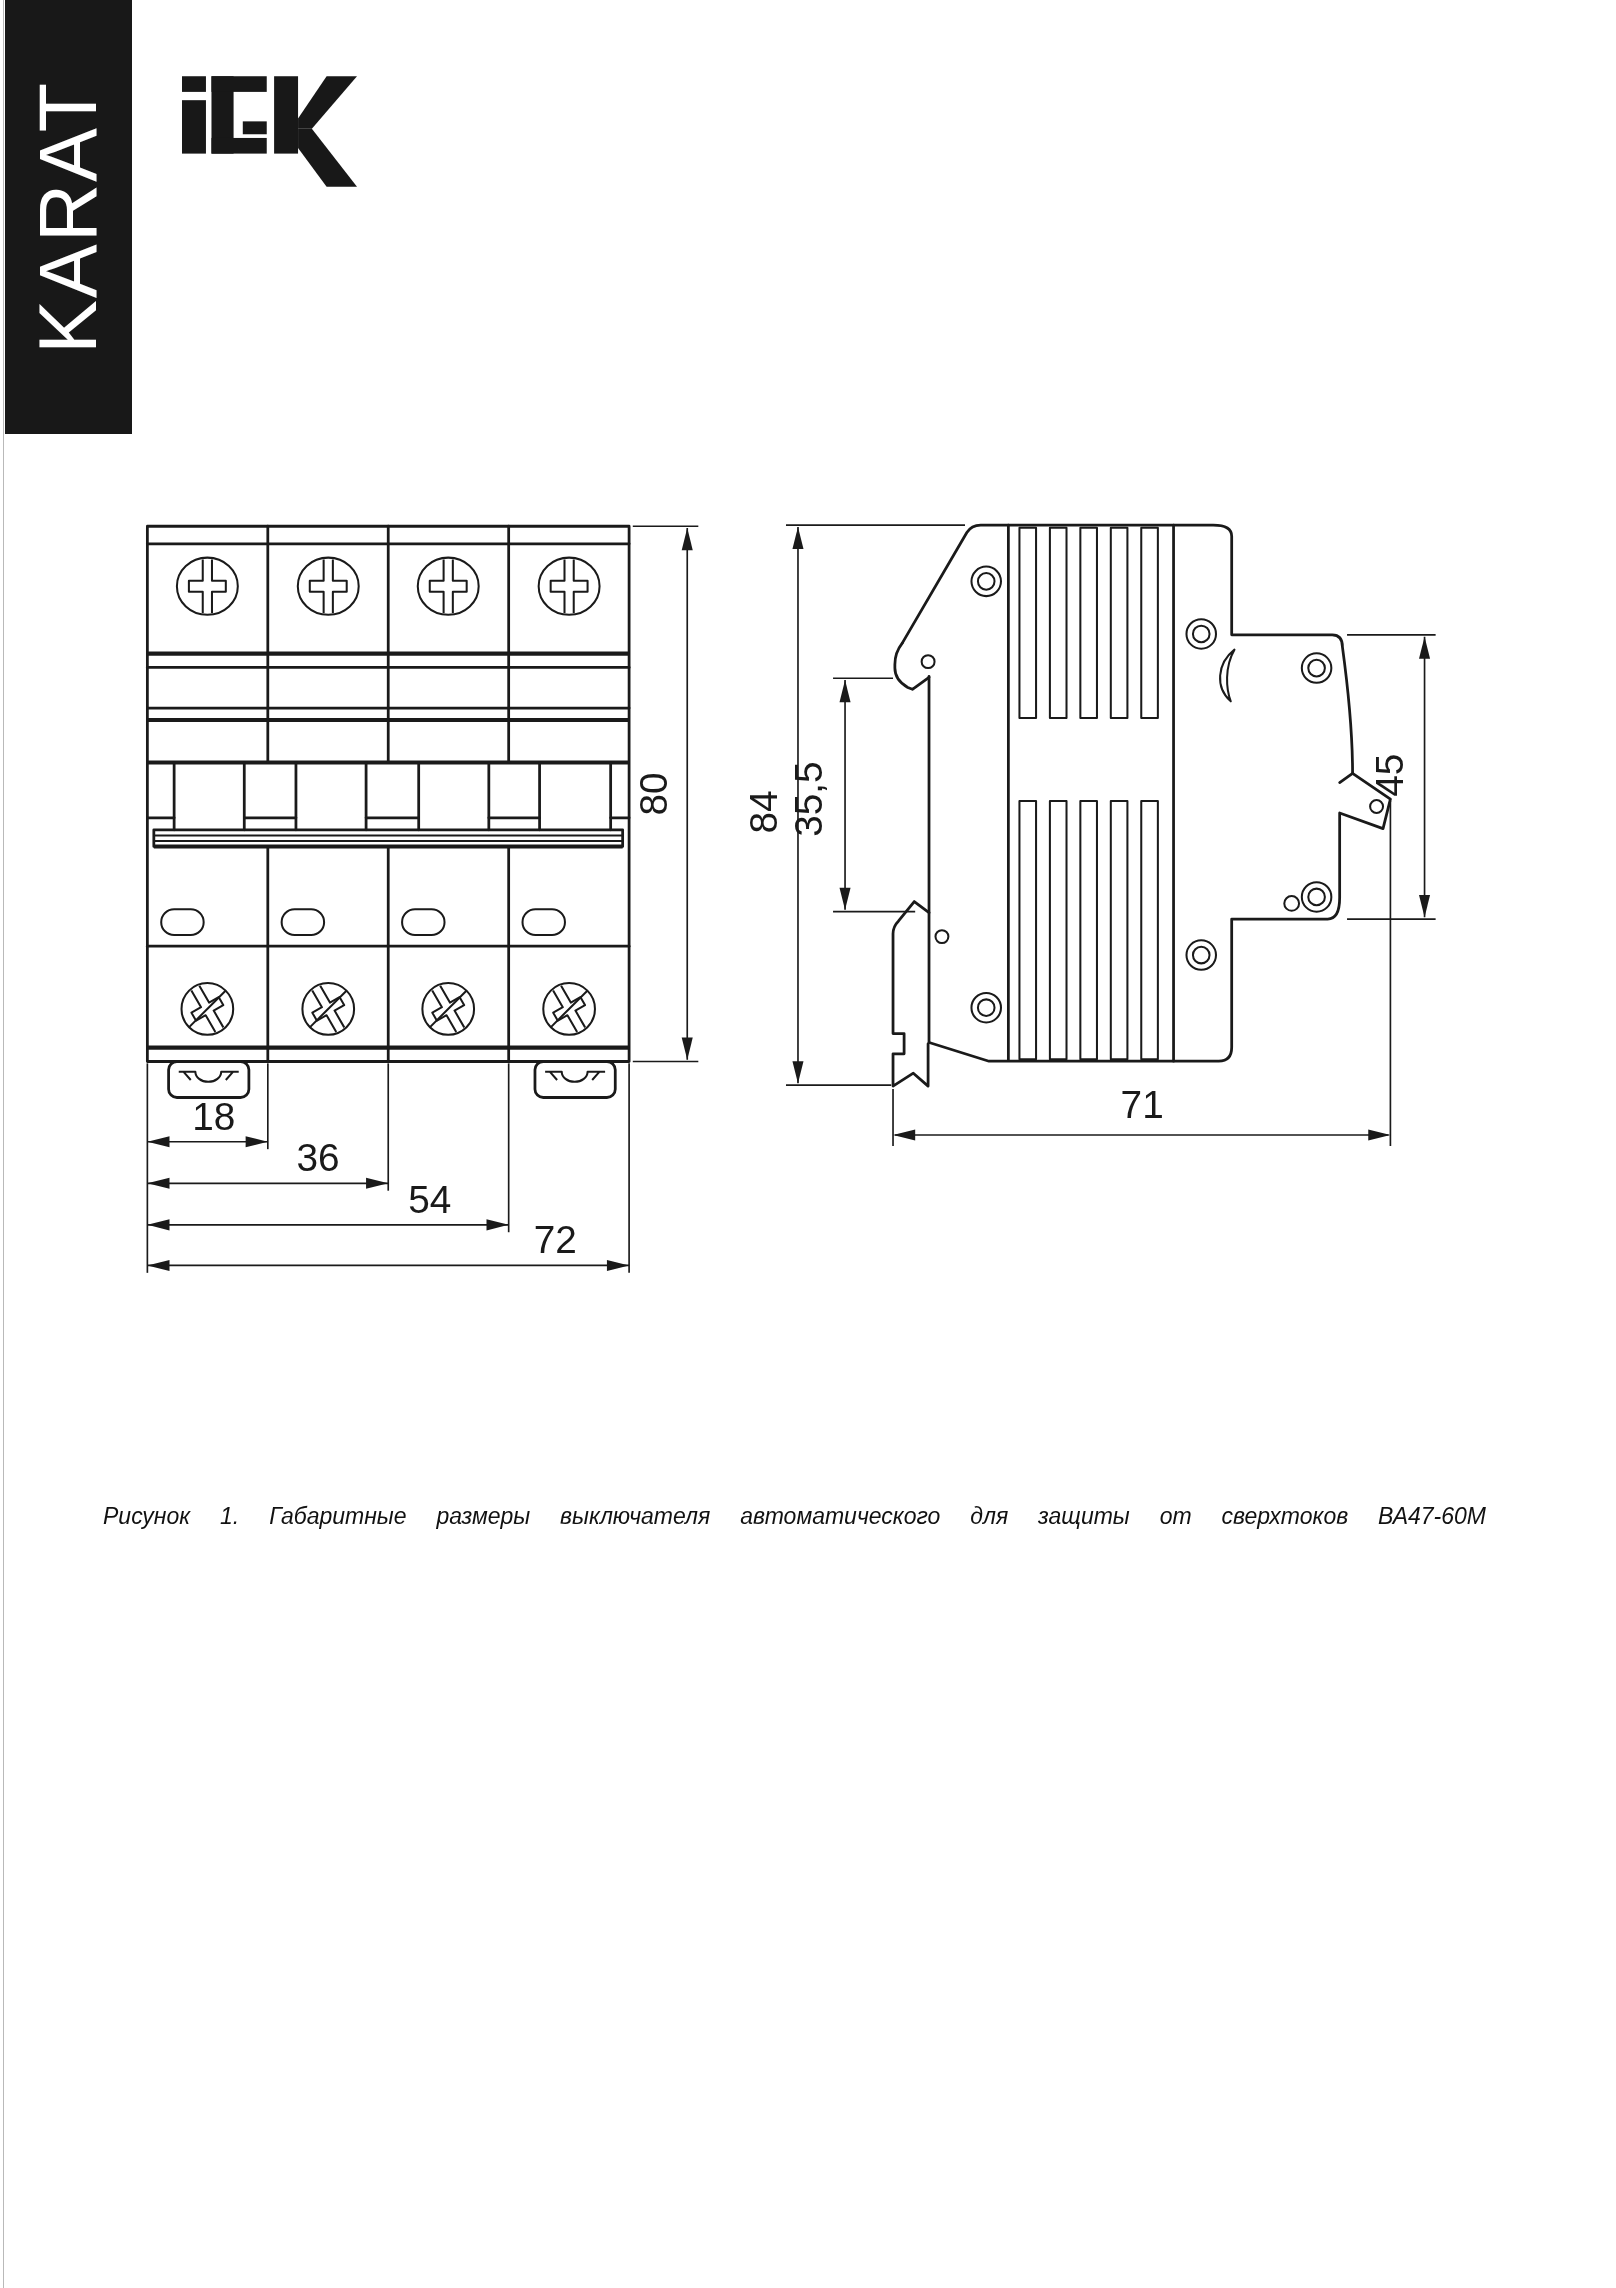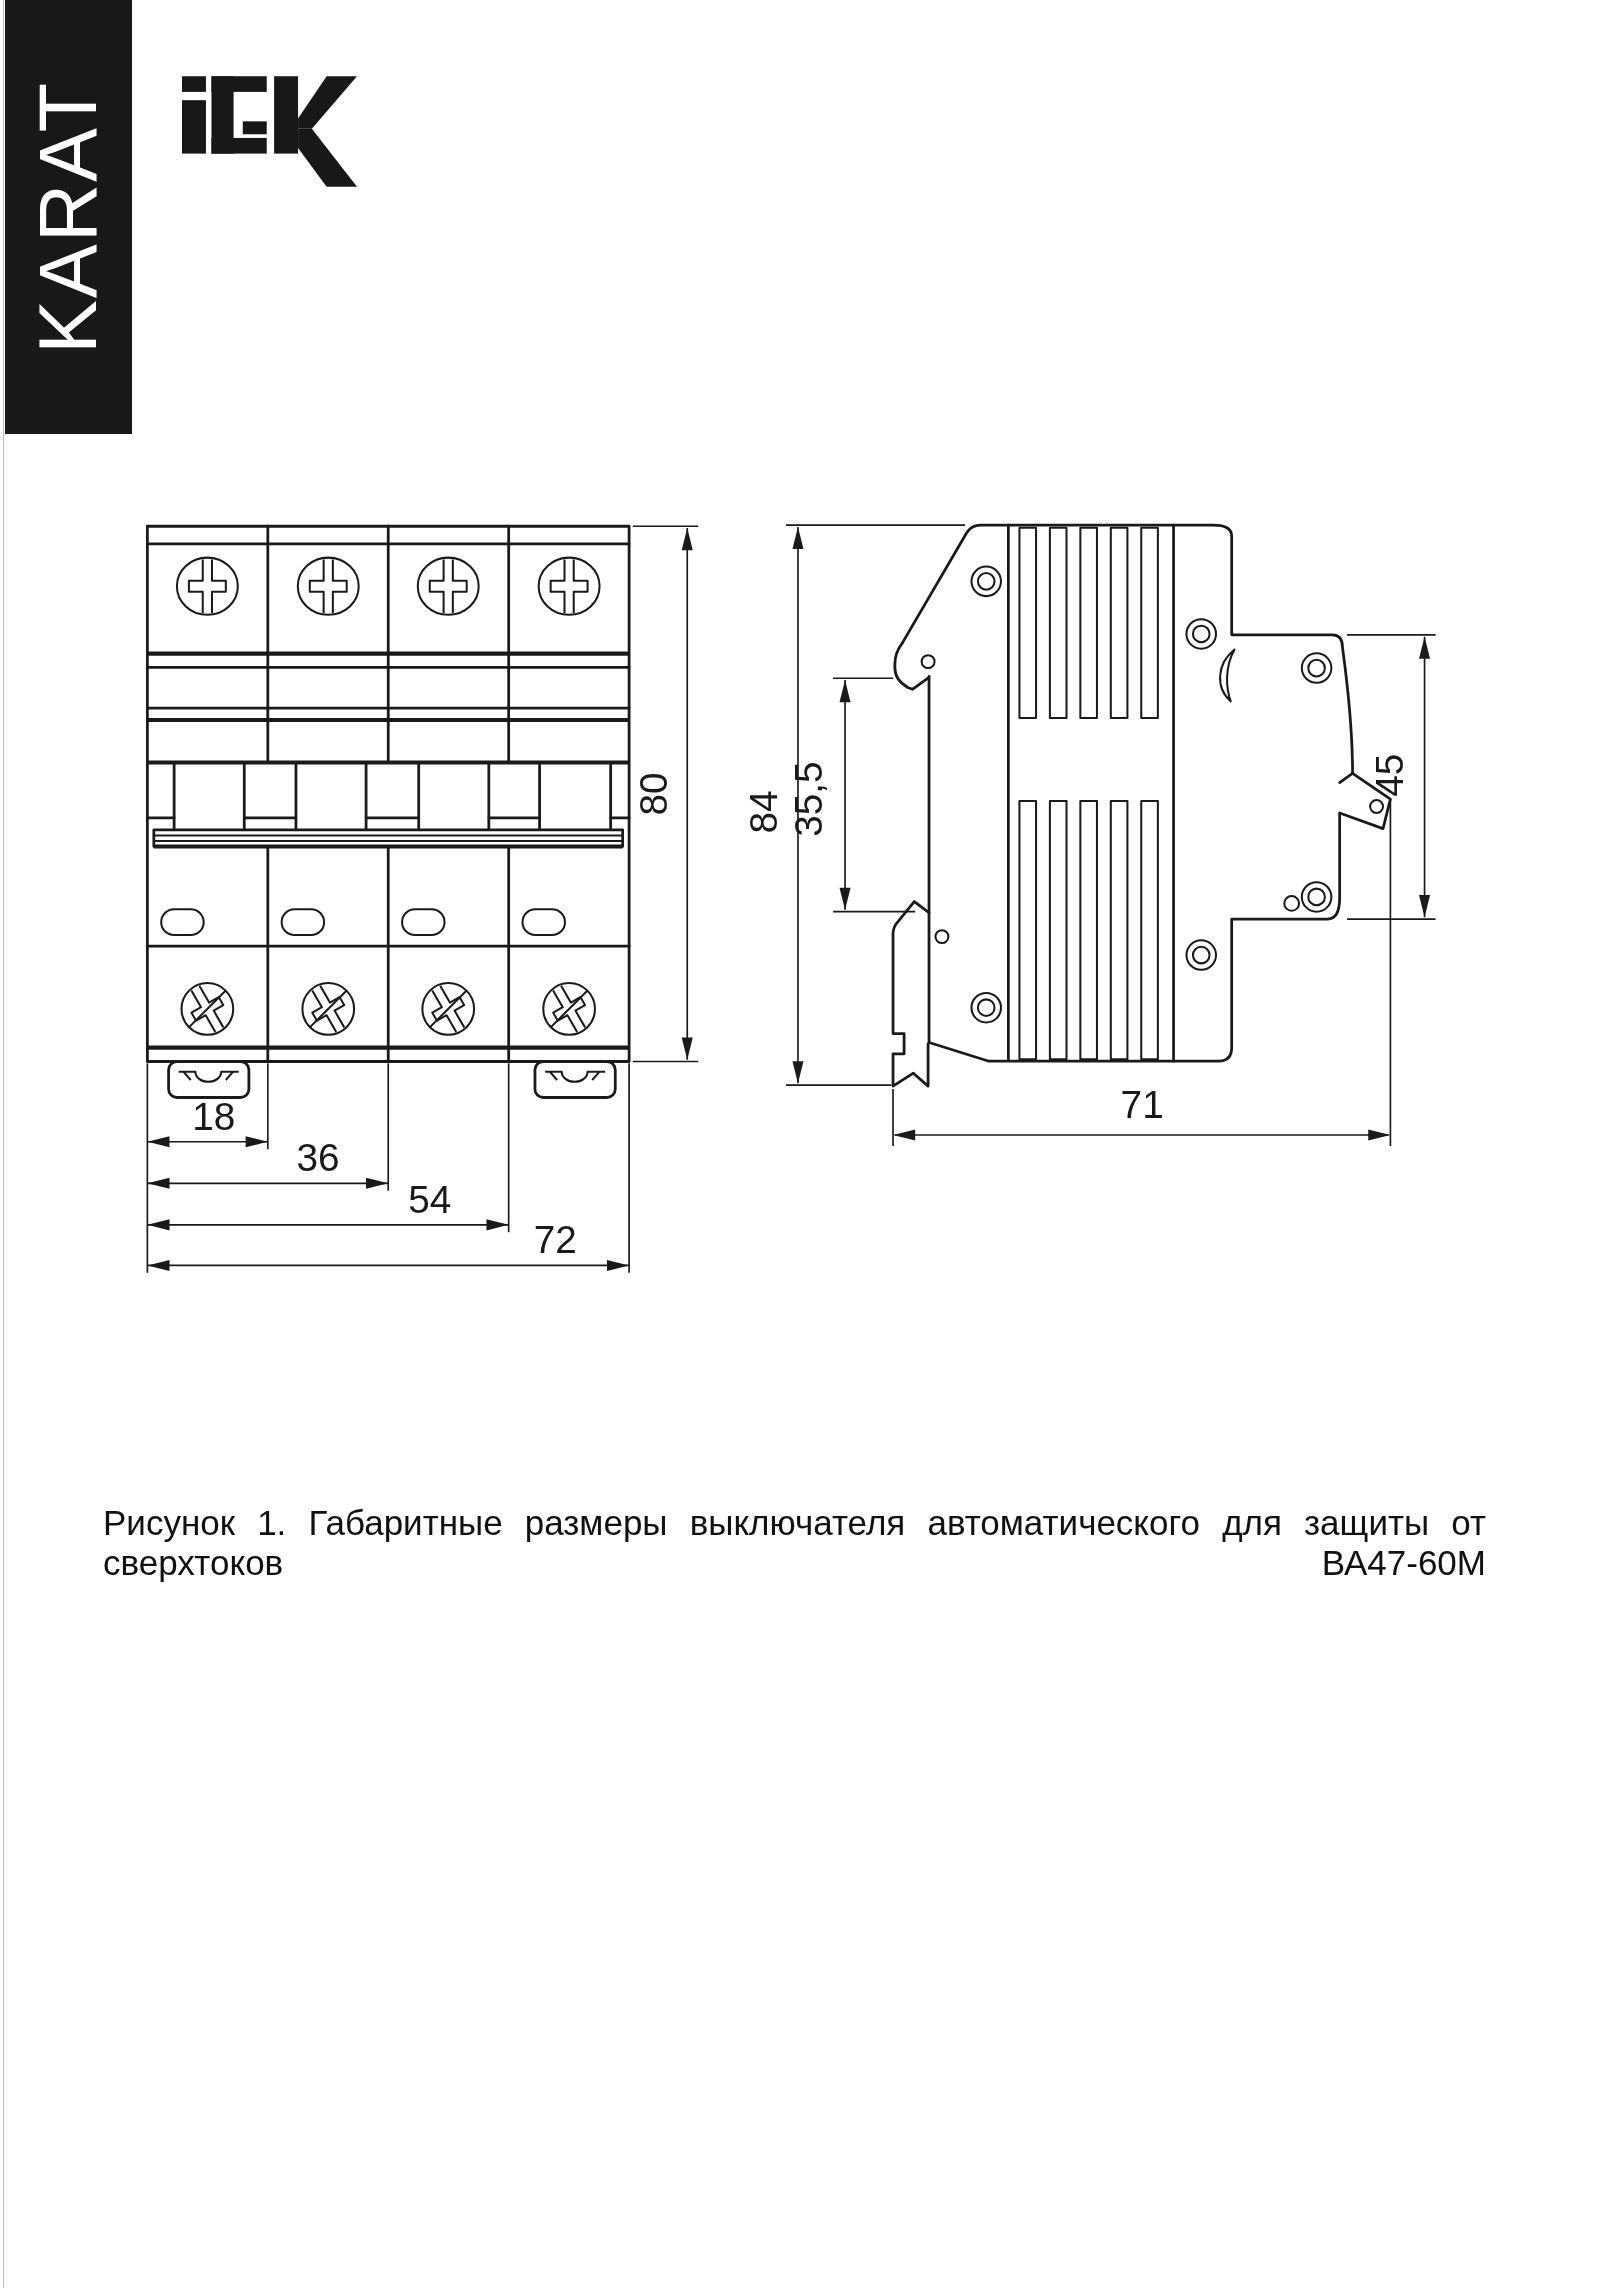--- a/index.html
+++ b/index.html
@@ -12,22 +12,22 @@
   #karat-banner span{color:#ffffff;font-size:81px;letter-spacing:1.8px;white-space:nowrap;
      transform:rotate(-90deg);font-family:"Liberation Sans",sans-serif;}
   svg{overflow:visible;}
   svg text{font-family:"Liberation Sans",sans-serif;font-size:42px;fill:#1a1a1a;}
   .ln{stroke:#1a1a1a;fill:none;stroke-width:3;stroke-linejoin:round;stroke-linecap:round;}
   .lt{stroke:#1a1a1a;fill:none;stroke-width:2.2;stroke-linejoin:round;}
   .lb{stroke:#1a1a1a;fill:none;stroke-width:4.5;}
   .dim{stroke:#1a1a1a;fill:none;stroke-width:1.8;}
   .ah{fill:#1a1a1a;stroke:none;}
   .blk{fill:#181818;stroke:none;}
-  #caption{left:103px;top:1503px;width:1383px;font-size:35px;color:#111;
-     text-align:justify;text-align-last:justify;white-space:normal;}
+  #caption{left:103px;top:1503px;width:1383px;font-size:23px;color:#111;
+     text-align:justify;text-align-last:justify;white-space:normal;font-style:italic;}
 </style>
 </head>
 <body>
 
 <div id="page">
 
   <div id="edge-line" class="abs"></div>
 
   <div id="karat-banner" class="abs">
     <span>KARAT</span>

